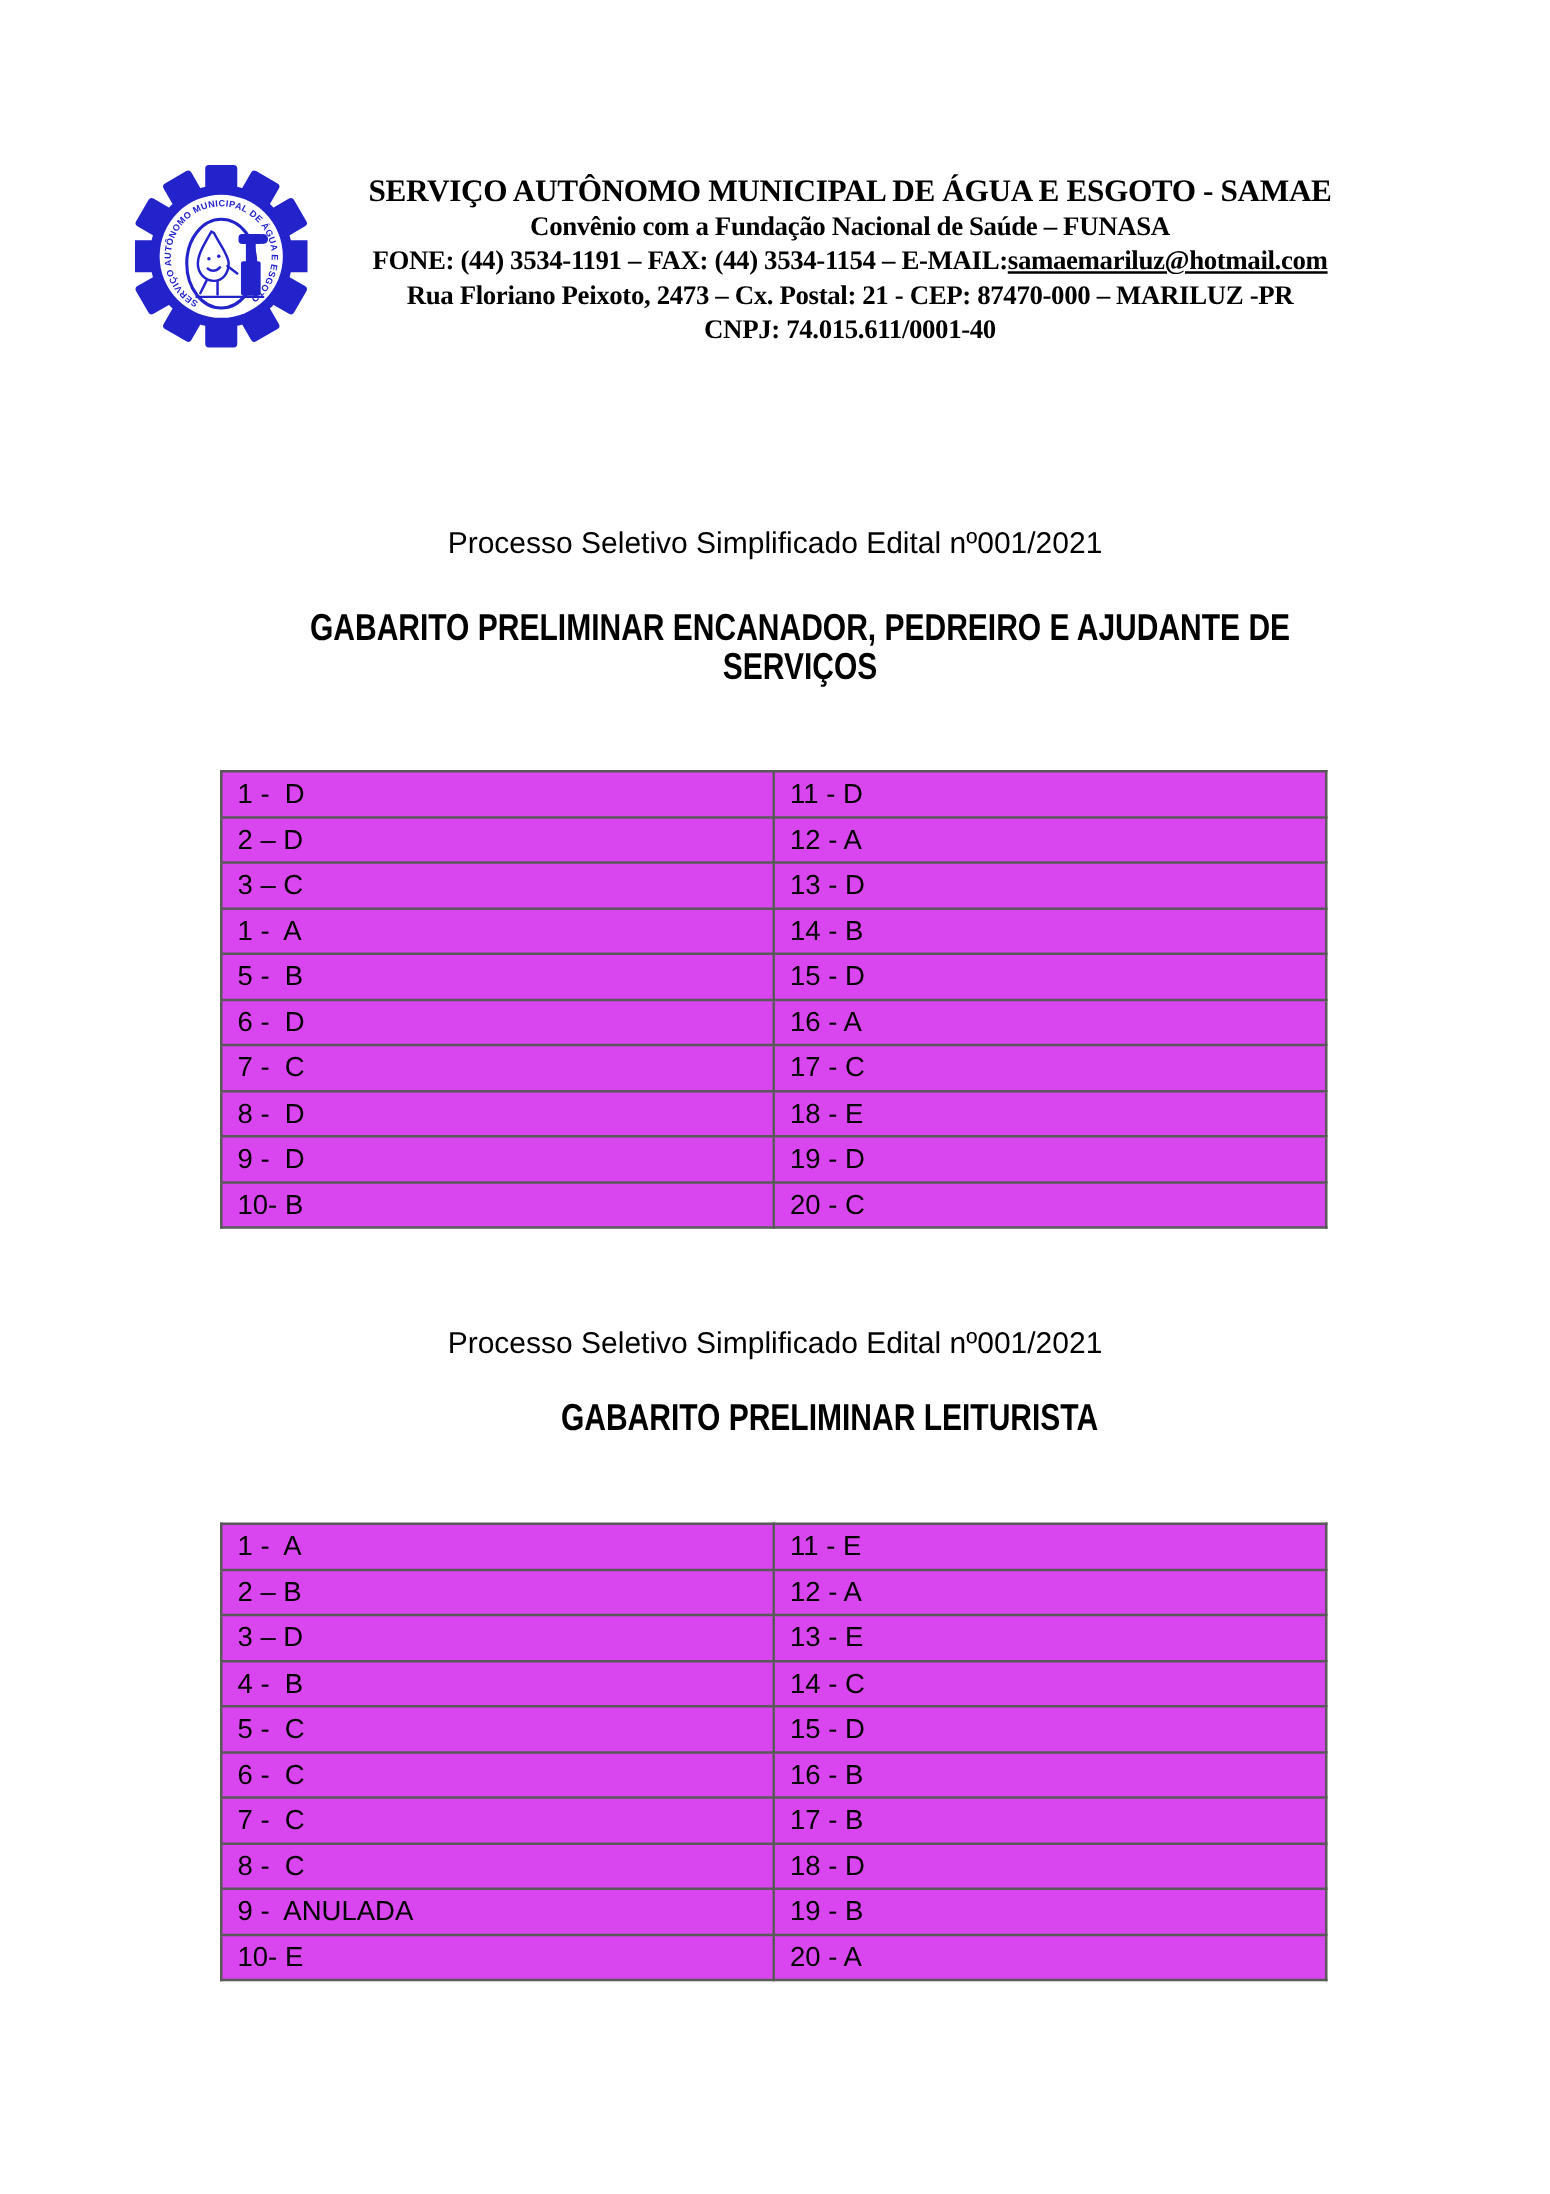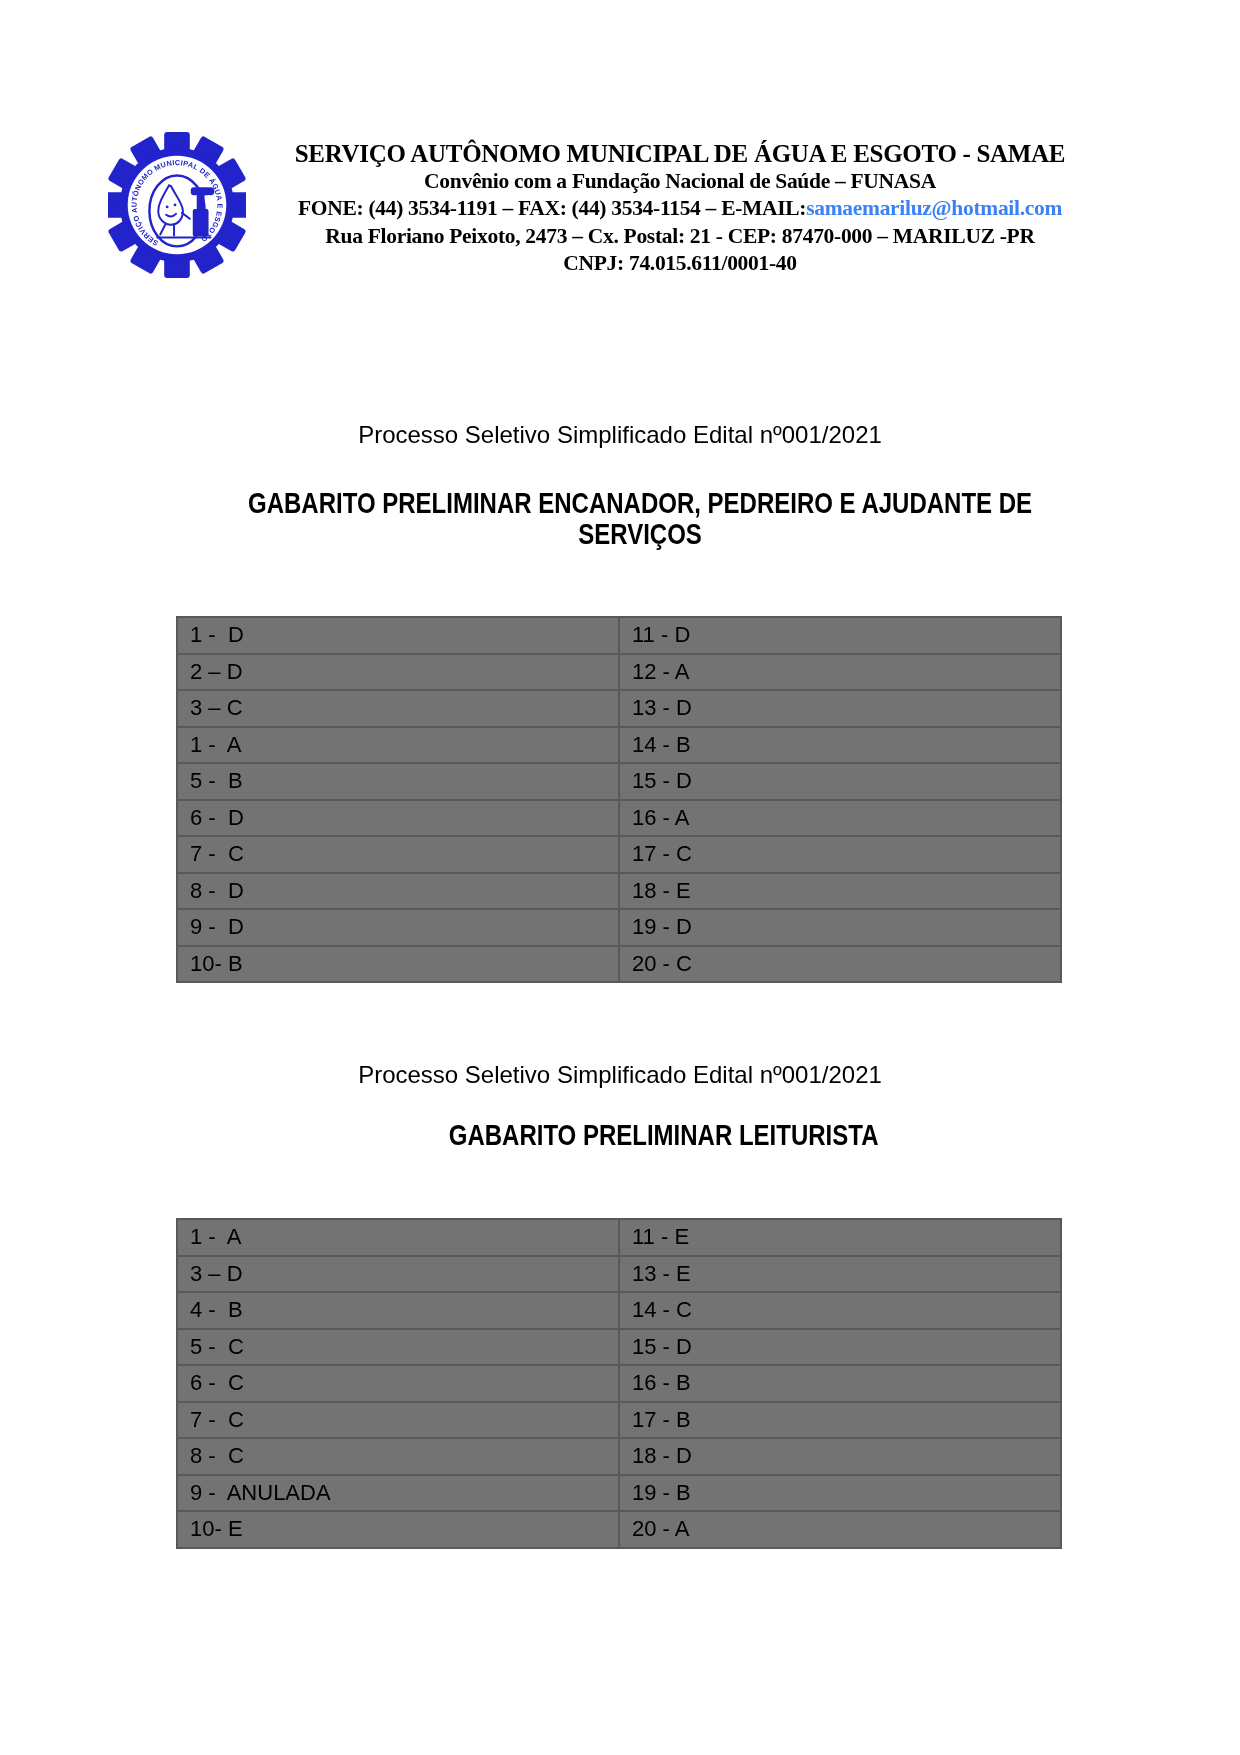--- a/index.html
+++ b/index.html
@@ -18,21 +18,21 @@
     position:absolute;left:280px;top:140px;width:800px;
     text-align:center;
     font-family:"Liberation Serif", serif;
     font-weight:bold;
     letter-spacing:-0.3px;
     line-height:27.5px;
     white-space:nowrap;
   }
   .h-line{font-size:21.5px;}
   .h-line1{font-size:25px;}
-  .email{color:#3b82f6;cursor:pointer;}
+  .email{color:#000000;text-decoration:underline;cursor:pointer;}
   
   .title{
     position:absolute;left:0;width:1240px;
     text-align:center;
     font-size:24px;font-weight:normal;
     line-height:30px;
   }
   .t1{top:420px;}
   .t2{top:1060px;}
   .gab-heading{
@@ -59,21 +59,21 @@
   .tbl1{top:616px;}
   .tbl2{top:1218px;}
   table.answers td{
     width:50%;
     height:34.5px;
     border:2px solid #595959;
     font-size:22px;
     padding:0 0 0 12px;
     vertical-align:middle;
     white-space:pre;
-    background:#737373;
+    background:#d946ef;
   }
 </style>
 </head>
 <body>
 
 <div class="page">
 
   <div class="logo">
     <svg width="138" height="156" viewBox="0 0 140 158">
       <g fill="#2323CC">
@@ -180,20 +180,24 @@
   <div class="title t2">Processo Seletivo Simplificado Edital nº001/2021</div>
   <div class="gab-heading gh2"><span class="condensed">GABARITO PRELIMINAR LEITURISTA</span></div>
 
   <table class="answers tbl2">
     <tbody>
       <tr>
           <td>1 -  A</td>
           <td>11 - E</td>
         </tr>
       <tr>
+          <td>2 – B</td>
+          <td>12 - A</td>
+        </tr>
+      <tr>
           <td>3 – D</td>
           <td>13 - E</td>
         </tr>
       <tr>
           <td>4 -  B</td>
           <td>14 - C</td>
         </tr>
       <tr>
           <td>5 -  C</td>
           <td>15 - D</td>

